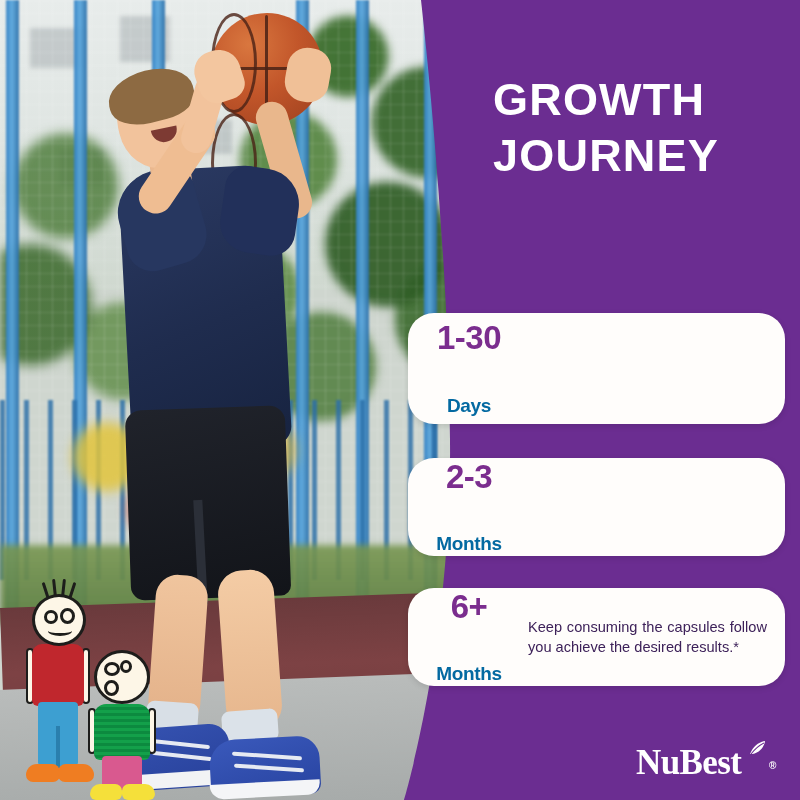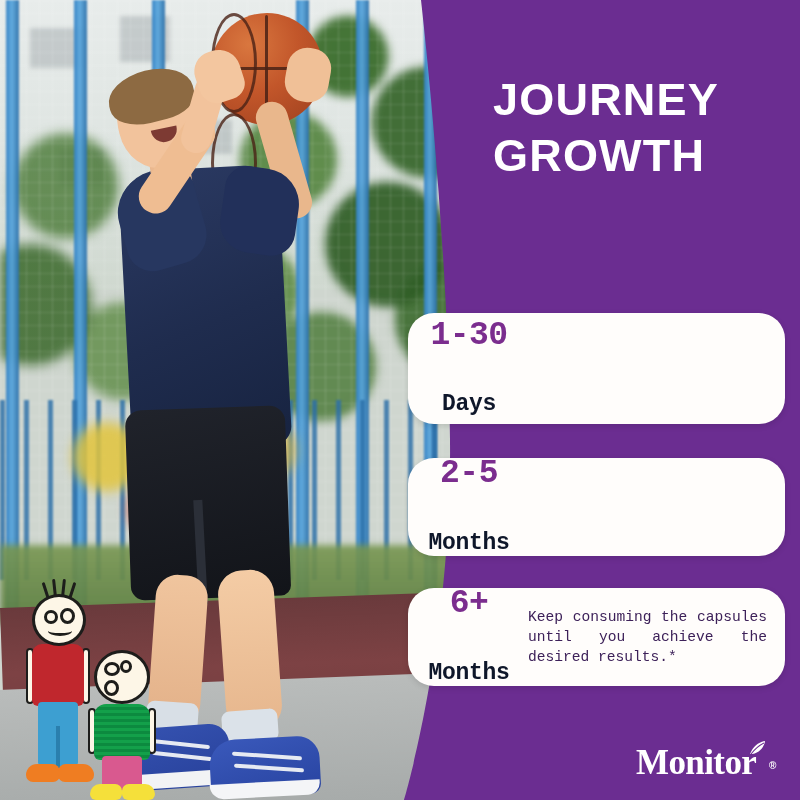--- a/index.html
+++ b/index.html
@@ -264,35 +264,34 @@
     letter-spacing:1.2px;
   }
   .headline div { white-space:nowrap; }
 
   
   .card {
     position:absolute; left:408px; width:377px;
     background:#fffdfb; border-radius:26px;
     display:flex; align-items:center;
     box-shadow:0 2px 6px rgba(0,0,0,.12);
-    font-family:Liberation Mono, monospace;
   }
   #card-0 { top:313px; height:111px; }
   #card-1 { top:458px; height:98px; }
   #card-2 { top:588px; height:98px; }
 
   .card-period {
     flex:0 0 118px; text-align:center; padding-left:4px;
   }
   .period-main {
     display:block; color:#7B2D8E; font-weight:bold; font-size:33px; line-height:1.02;
     letter-spacing:-.5px;
   }
   .period-unit {
-    display:block; color:#0f172a; font-weight:bold; font-size:23px; line-height:1.12;
+    display:block; color:#0369a1; font-weight:bold; font-size:19px; line-height:1.12;
     letter-spacing:-.3px;
     margin-top:40px;
   }
   .card-desc {
     flex:1 1 auto; padding:0 18px 0 2px;
     color:#3D2159; font-size:14.6px; line-height:1.38;
     text-align:justify; text-justify:inter-word;
   }
 
   
@@ -408,48 +407,48 @@
       <div class="shoe-y-l"></div>
       <div class="shoe-y-r"></div>
       <div class="cartoon-head" style="left:4px;top:2px;width:56px;height:54px;"></div>
       <div class="ct-eye" style="left:14px;top:14px;width:16px;height:14px;"></div>
       <div class="ct-eye" style="left:30px;top:12px;width:12px;height:13px;"></div>
       <div class="ct-eye" style="left:14px;top:32px;width:15px;height:16px;"></div>
     </div>
   </div>
 
   <div class="headline">
+    <div>GROWTH</div>
     <div>JOURNEY</div>
-    <div>GROWTH</div>
   </div>
 
   <div class="card" id="card-0">
     <div class="card-period">
       <span class="period-main">1-30</span>
       <span class="period-unit">Days</span>
     </div>
   </div>
 
   <div class="card" id="card-1">
     <div class="card-period">
-      <span class="period-main">2-5</span>
+      <span class="period-main">2-3</span>
       <span class="period-unit">Months</span>
     </div>
   </div>
 
   <div class="card" id="card-2">
     <div class="card-period">
       <span class="period-main">6+</span>
       <span class="period-unit">Months</span>
     </div>
-    <div class="card-desc">Keep consuming the capsules until you achieve the desired results.*</div>
+    <div class="card-desc">Keep consuming the capsules follow you achieve the desired results.*</div>
   </div>
 
   <div class="logo">
-    <span class="logo-text">Monitor</span>
+    <span class="logo-text">NuBest</span>
     <span class="logo-leaf">
       <svg width="17" height="15" viewBox="0 0 17 15" aria-hidden="true">
         <path d="M1 13 C4 5, 10 1, 16 0 C15 7, 9 13, 1 13 Z" fill="#ffffff"></path>
         <path d="M2 13 C6 8, 11 4, 15 2" stroke="#6B2D91" stroke-width="1.1" fill="none"></path>
       </svg>
     </span>
     <span class="logo-reg">®</span>
   </div>
 
 </div>

